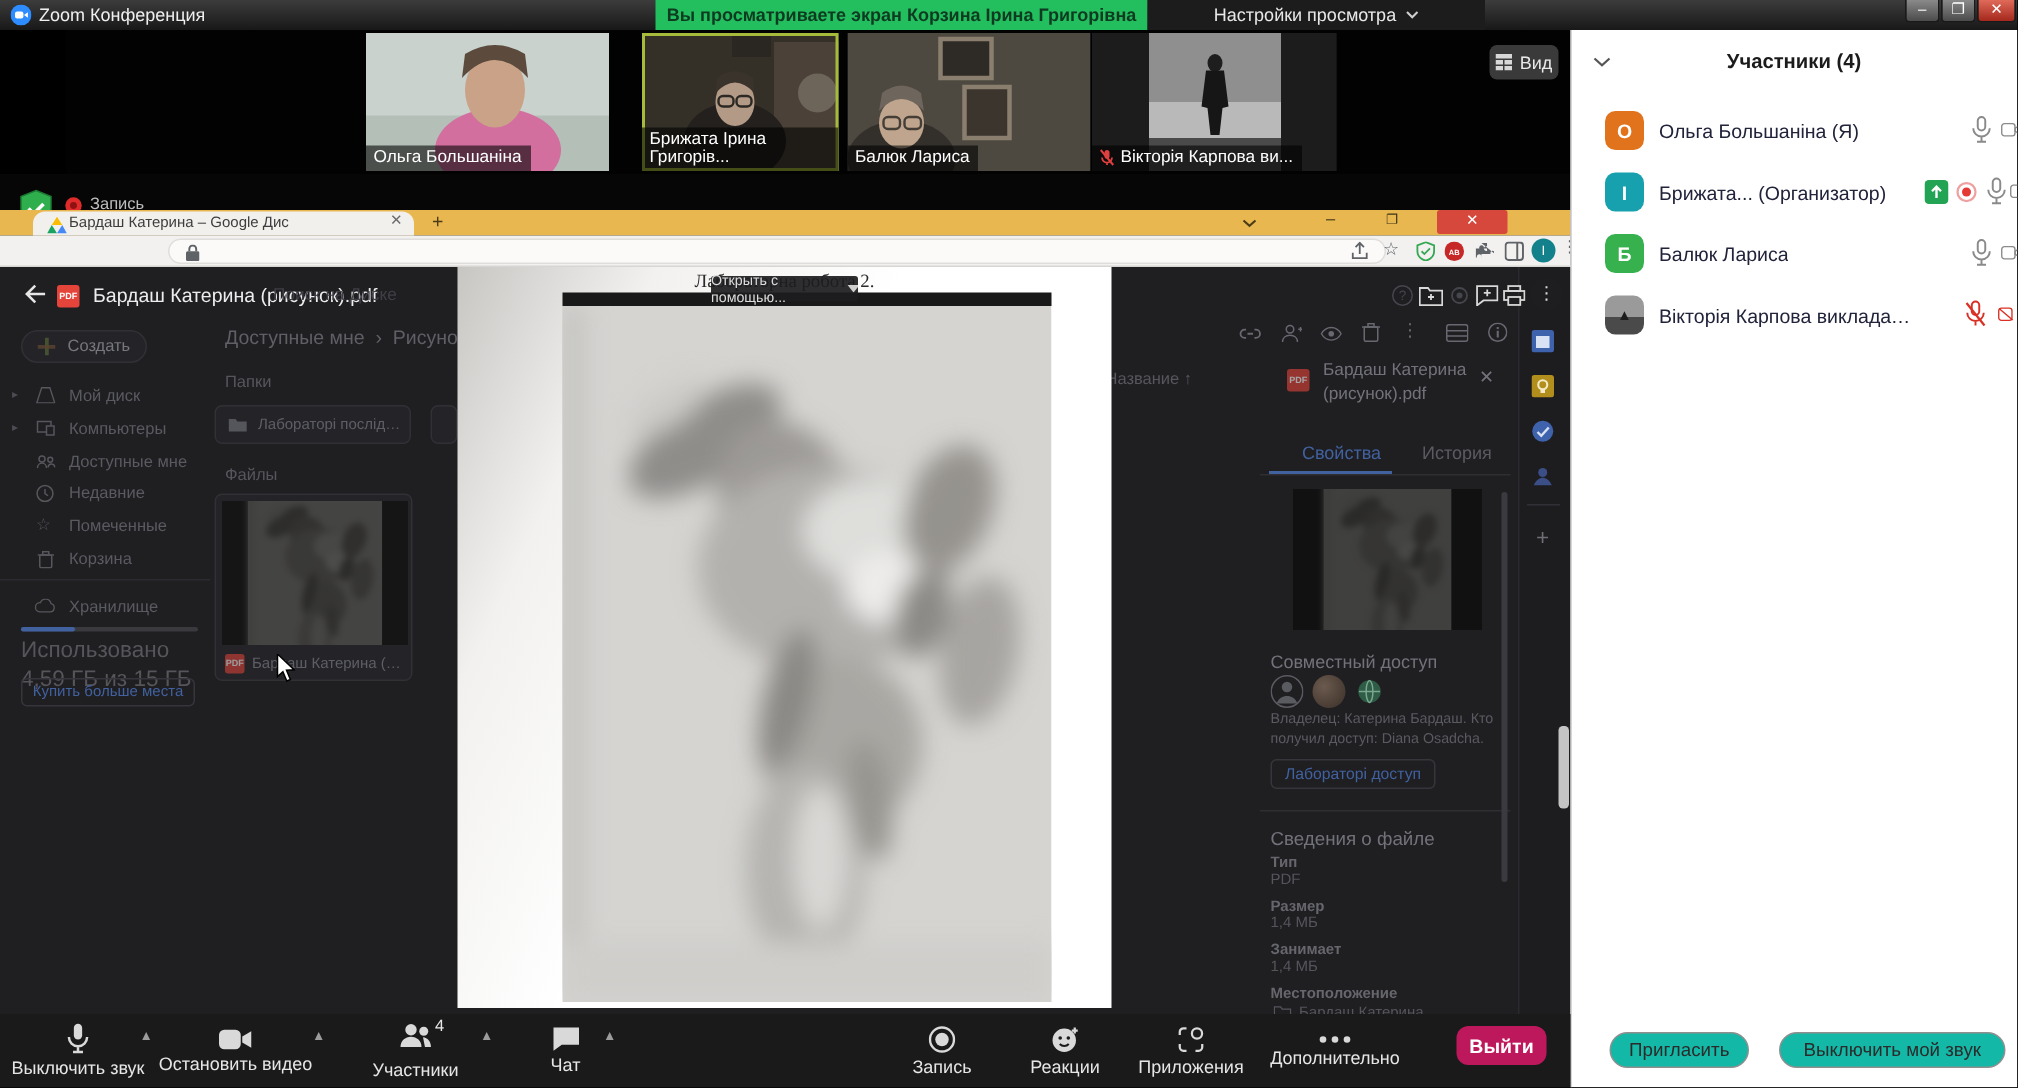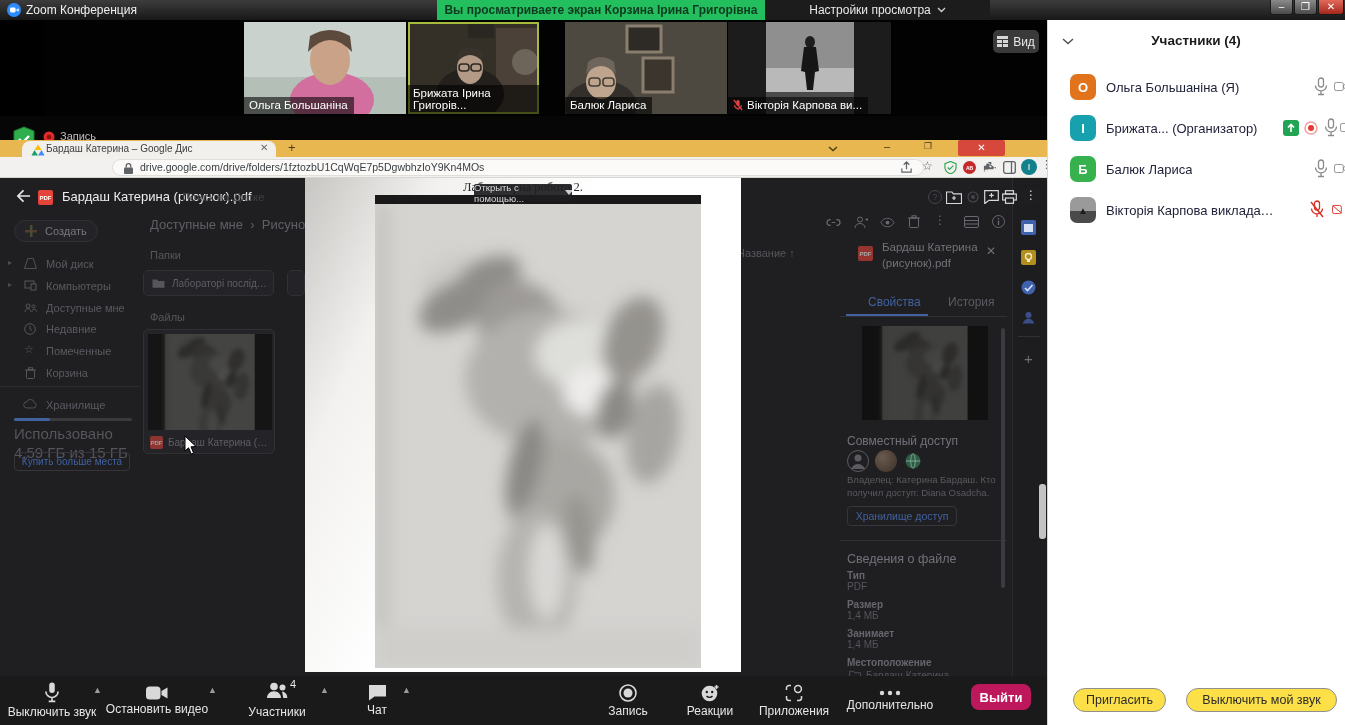--- a/index.html
+++ b/index.html
@@ -47,21 +47,21 @@
   .doctitle{left:0;top:2px;width:436px;text-align:center;font-family:"Liberation Serif","DejaVu Serif",serif;font-size:12.5px;color:#2b2b2b;}
   .openwith{left:474px;top:184px;width:98px;height:17px;background:rgba(28,28,30,.92);border-radius:2px;color:#dcdcdc;font-size:9.5px;display:flex;align-items:center;justify-content:center;gap:5px;}
   .pvname{left:62px;top:189px;font-size:13px;color:#ededed;}
   .pdfchip{background:#E5443A;border-radius:2px;color:#fff;font-size:6px;font-weight:bold;display:flex;align-items:center;justify-content:center;}
 
   
   .panel{left:1047px;top:20px;width:298px;height:705px;background:#fff;border-left:1px solid #d6d6d6;}
   .ptitle{left:1047px;top:33px;width:298px;text-align:center;font-size:13.5px;font-weight:bold;color:#1b1b1b;}
   .prow-name{font-size:13px;color:#21233a;max-width:168px;}
   .avatar{width:26px;height:26px;border-radius:7px;color:#fff;font-size:13px;font-weight:bold;display:flex;align-items:center;justify-content:center;}
-  .pillbtn{height:24px;border:1px solid #8f8f8f;border-radius:12px;background:#fde047;color:#2b2b2b;font-size:12.5px;display:flex;align-items:center;justify-content:center;}
+  .pillbtn{height:24px;border:1px solid #8f8f8f;border-radius:12px;background:#14b8a6;color:#2b2b2b;font-size:12.5px;display:flex;align-items:center;justify-content:center;}
 
   
   .btoolbar{left:0;top:676px;width:1047px;height:49px;background:#1A1A1B;}
   .titem{position:absolute;top:676px;height:49px;display:flex;flex-direction:column;align-items:center;justify-content:center;gap:2px;}
   .tlabel{font-size:12px;color:#e6e6e6;}
   .tgreen{color:#3BDB55;}
   .chev{position:absolute;top:685px;color:#9c9c9c;font-size:9px;}
   .leave{left:971px;top:684px;width:60px;height:26px;background:#be185d;border-radius:8px;color:#fff;font-size:13px;font-weight:bold;display:flex;align-items:center;justify-content:center;}
 </style>
 </head>
@@ -125,21 +125,21 @@
           <rect y="55" width="162" height="37" fill="#b4bfb8"></rect>
           <ellipse cx="88" cy="78" rx="42" ry="28" fill="#d26f9e"></ellipse>
           <ellipse cx="86" cy="38" rx="20" ry="25" fill="#c9a288"></ellipse>
           <path d="M64 30q22-24 44 0l-2-16q-20-12-40 0z" fill="#5c4a3c"></path>
         </svg>
       <div class="vlabel">
           <span>Ольга Большаніна</span>
         </div>
     </div>
 
-    <div class="abs vtile active" style="left:364px;width:131px;">
+    <div class="abs vtile active" style="left:384px;width:131px;">
       <svg width="157" height="92">
           <rect width="157" height="92" fill="#343028"></rect>
           <rect x="88" y="6" width="48" height="86" fill="#4b4138"></rect>
           <circle cx="117" cy="40" r="13" fill="#6d645a"></circle>
           <rect x="60" y="2" width="26" height="14" fill="#2a2722"></rect>
           <ellipse cx="62" cy="72" rx="34" ry="26" fill="#23201d"></ellipse>
           <ellipse cx="62" cy="46" rx="13" ry="16" fill="#b39a87"></ellipse>
           <path d="M49 40q13-14 26 0l-1-10q-12-9-24 0z" fill="#3a332c"></path>
           <rect x="51" y="42" width="10" height="7" rx="3" fill="none" stroke="#2c2823" stroke-width="1.6"></rect>
           <rect x="63" y="42" width="10" height="7" rx="3" fill="none" stroke="#2c2823" stroke-width="1.6"></rect>
@@ -230,21 +230,20 @@
       <span class="abs navico" style="left:14px;">←</span>
       <span class="abs navico" style="left:40px;color:#bdbab6;">→</span>
       <span class="abs navico" style="left:66px;">↻</span>
       <span class="abs navico" style="left:92px;">⌂</span>
     </div>
     <div class="abs urlpill"></div>
     <svg class="abs" style="left:124px;top:23px" width="9" height="11" viewBox="0 0 9 11">
         <rect y="4.5" width="9" height="6.5" rx="1" fill="#5f6368"></rect>
         <path d="M2.2 4.5V3a2.3 2.3 0 0 1 4.6 0v1.5" stroke="#5f6368" stroke-width="1.3" fill="none"></path>
       </svg>
-    <span class="abs urltext">drive.google.com/drive/folders/1fztozbU1CqWqE7p5DgwbhzIoY9Kn4MOs</span>
     <svg class="abs" style="left:900px;top:21px" width="13" height="13" viewBox="0 0 14 14">
         <path d="M2 8v4h10V8M7 9V1M4 4l3-3 3 3" stroke="#5f6368" stroke-width="1.3" fill="none"></path>
       </svg>
     <span class="abs" style="left:922px;top:19px;font-size:12px;color:#5f6368;">☆</span>
     <svg class="abs" style="left:944px;top:21px" width="13" height="13" viewBox="0 0 14 14">
         <path d="M7 .5l6 2.3v4c0 3.8-2.7 6-6 7-3.3-1-6-3.2-6-7v-4z" fill="none" stroke="#34a853" stroke-width="1.3"></path>
         <path d="M4 7l2 2 4-4" stroke="#34a853" stroke-width="1.3" fill="none"></path>
       </svg>
     <svg class="abs" style="left:963px;top:21px" width="13" height="13">
         <circle cx="6.5" cy="6.5" r="6.5" fill="#C62828"></circle>
@@ -381,21 +380,21 @@
           <circle cx="11" cy="11" r="10.5" fill="none" stroke="#5a5a61"></circle>
           <circle cx="11" cy="8" r="3.5" fill="#5a5a61"></circle>
           <path d="M4 19c1.5-3.5 4-5 7-5s5.5 1.5 7 5" fill="#5a5a61"></path>
         </svg>
       <div class="abs" style="left:875px;top:272px;width:22px;height:22px;border-radius:50%;background:radial-gradient(circle at 35% 35%,#6b5a4e,#3a2f28);"></div>
       <svg class="abs" style="left:905px;top:275px" width="16" height="16">
           <circle cx="8" cy="8" r="7.5" fill="#2e5c46"></circle>
           <path d="M1 8h14M8 .5c3 2 3 13 0 15-3-2-3-13 0-15" fill="none" stroke="#7aa88e"></path>
         </svg>
       <div class="abs" style="left:847px;top:296px;width:158px;font-size:9.5px;line-height:1.35;color:#5a5a61;">Владелец: Катерина Бардаш. Кто получил доступ: Diana Osadcha.</div>
-      <div class="abs" style="left:847px;top:328px;width:110px;height:20px;border:1px solid #35353b;border-radius:4px;font-size:10.5px;color:#41619f;display:flex;align-items:center;justify-content:center;">Хранилище доступ</div>
+      <div class="abs" style="left:847px;top:328px;width:110px;height:20px;border:1px solid #35353b;border-radius:4px;font-size:10.5px;color:#41619f;display:flex;align-items:center;justify-content:center;">Лабораторі доступ</div>
       <div class="abs" style="left:840px;top:362px;width:167px;height:1px;background:#2e2e33;"></div>
       <span class="abs" style="left:847px;top:374px;font-size:12.5px;color:#72727a;">Сведения о файле</span>
       <span class="abs fieldlbl" style="left:847px;top:392px;">Тип</span>
       <span class="abs fieldval" style="left:847px;top:403px;">PDF</span>
       <span class="abs fieldlbl" style="left:847px;top:421px;">Размер</span>
       <span class="abs fieldval" style="left:847px;top:432px;">1,4 МБ</span>
       <span class="abs fieldlbl" style="left:847px;top:450px;">Занимает</span>
       <span class="abs fieldval" style="left:847px;top:461px;">1,4 МБ</span>
       <span class="abs fieldlbl" style="left:847px;top:479px;">Местоположение</span>
       <svg class="abs" style="left:849px;top:492px" width="12" height="10" viewBox="0 0 14 12">

